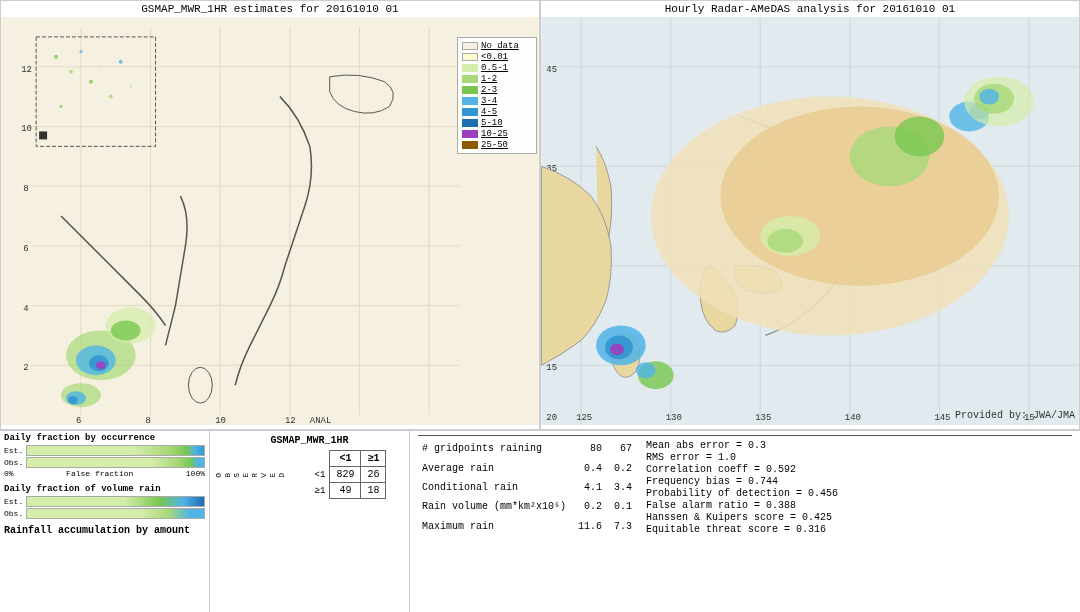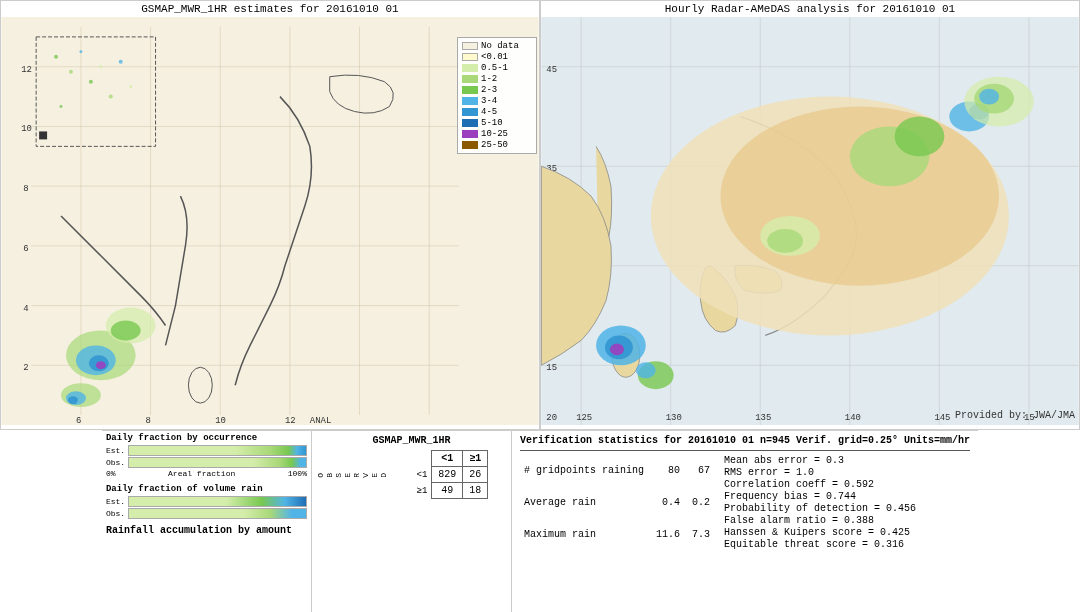--- a/index.html
+++ b/index.html
@@ -10,21 +10,20 @@
       font-family: 'Courier New', Courier, monospace;
       font-size: 11px;
       overflow: hidden;
     }
 
     .main-container {
       display: flex;
       flex-direction: column;
       width: 1080px;
       height: 612px;
-      align-items: center;
     }
 
     
     .maps-row {
       display: flex;
       flex-direction: row;
       height: 430px;
       width: 100%;
     }
 
@@ -58,20 +57,21 @@
     
     .legend-panel {
       position: absolute;
       right: 2px;
       top: 20px;
       width: 80px;
       background: rgba(255,255,255,0.9);
       border: 1px solid #aaa;
       padding: 2px 4px;
       font-size: 9px;
+      text-decoration: underline;
     }
 
     .legend-item {
       display: flex;
       align-items: center;
       margin: 1px 0;
     }
 
     .legend-color {
       width: 16px;
@@ -384,21 +384,21 @@
         <div style="display:flex;align-items:center;margin:1px 0;">
           <span style="width:22px;font-size:8px;">Est.</span>
           <div style="flex:1;height:11px;background:linear-gradient(to right,#d4edaa 60%,#a8d878 80%,#78c850 90%,#50b4e6 95%,#3296d2 100%);;border:1px solid #aaa;"></div>
         </div>
         <div style="display:flex;align-items:center;margin:1px 0;">
           <span style="width:22px;font-size:8px;">Obs.</span>
           <div style="flex:1;height:11px;background:linear-gradient(to right,#d4edaa 70%,#a8d878 85%,#78c850 92%,#50b4e6 97%);border:1px solid #aaa;"></div>
         </div>
         <div style="display:flex;justify-content:space-between;font-size:8px;margin-top:1px;">
           <span>0%</span>
-          <span>Areal fraction</span>
+          <span>False fraction</span>
           <span>100%</span>
         </div>
       </div>
       <div style="font-size:9px;font-weight:bold;margin-top:6px;">Daily fraction of volume rain</div>
       <div style="margin-top:2px;">
         <div style="display:flex;align-items:center;margin:1px 0;">
           <span style="width:22px;font-size:8px;">Est.</span>
           <div style="flex:1;height:11px;background:linear-gradient(to right,#d4edaa 55%,#78c850 75%,#50b4e6 88%,#1e6eb4 100%);border:1px solid #aaa;"></div>
         </div>
         <div style="display:flex;align-items:center;margin:1px 0;">
@@ -429,35 +429,44 @@
             <td style="border:none;padding-right:4px;font-size:9px;">≥1</td>
             <td>49</td>
             <td>18</td>
           </tr>
         </tbody>
           </table>
       </div>
     </div>
 
     <div class="bottom-right">
-      <div class="verif-title">Verification statistics for 20161010 01   n=945   Verif. grid=0.25°   Units=mm/hr</div>
       <div style="border-top:1px solid #555;margin-bottom:3px;"></div>
       <div class="verif-stats-container">
 
         <table class="verif-table">
           <tbody>
           <tr>
             <td># gridpoints raining</td>
             <td style="text-align:right;padding:0 8px;">80</td>
             <td style="text-align:right;padding:0 4px;">67</td>
           </tr>
           <tr>
             <td>Average rain</td>
             <td style="text-align:right;padding:0 8px;">0.4</td>
             <td style="text-align:right;padding:0 4px;">0.2</td>
+          </tr>
+          <tr>
+            <td>Conditional rain</td>
+            <td style="text-align:right;padding:0 8px;">4.1</td>
+            <td style="text-align:right;padding:0 4px;">3.4</td>
+          </tr>
+          <tr>
+            <td>Rain volume (mm*km²x10⁶)</td>
+            <td style="text-align:right;padding:0 8px;">0.2</td>
+            <td style="text-align:right;padding:0 4px;">0.1</td>
           </tr>
           <tr>
             <td>Maximum rain</td>
             <td style="text-align:right;padding:0 8px;">11.6</td>
             <td style="text-align:right;padding:0 4px;">7.3</td>
           </tr>
         </tbody>
           </table>
 
         <div class="verif-right-col">

